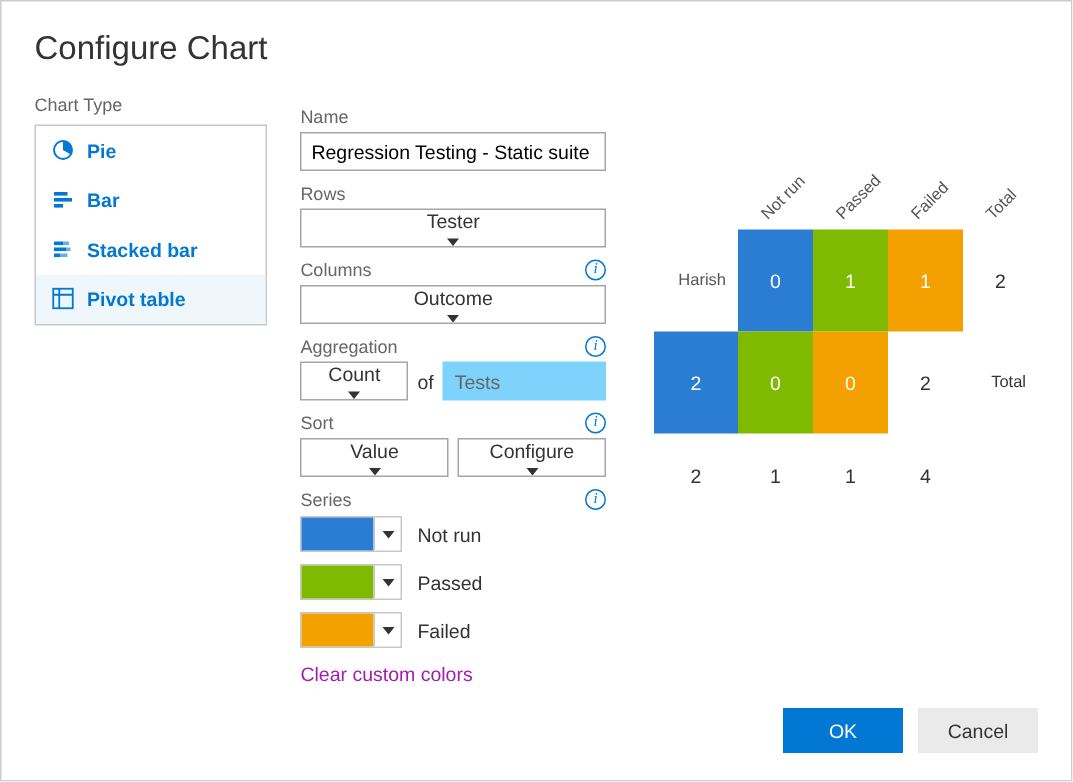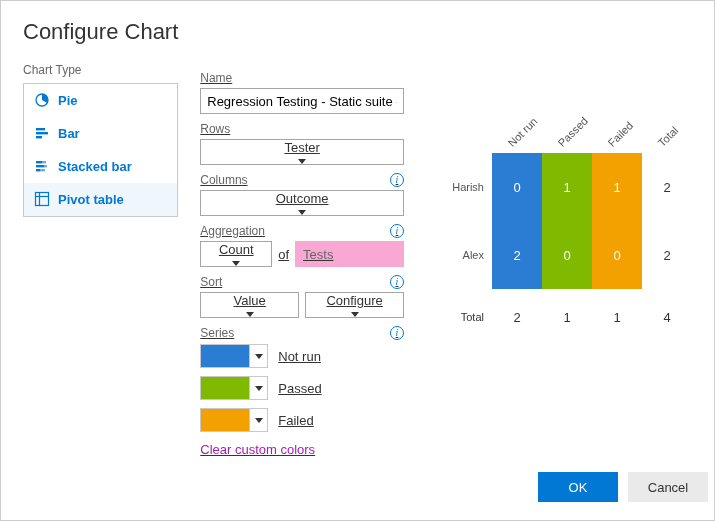--- a/index.html
+++ b/index.html
@@ -51,21 +51,21 @@
     background: #eff6fc;
   }
   .ct-icon {
     width: 16px; height: 16px;
     display: inline-flex;
     align-items: center; justify-content: center;
   }
   .ct-icon svg { width: 16px; height: 16px; }
 
   
-  .config-col { width: 210px; text-decoration: underline; }
+  .config-col { width: 210px; }
   .field-label {
     font-size: 12px;
     color: #666;
     margin-top: 8px;
     margin-bottom: 3px;
     display: flex;
     justify-content: space-between;
     align-items: center;
   }
   .info-icon {
@@ -100,21 +100,21 @@
     font-size: 13px;
     flex-direction: column;
   }
   .select.full { width: 100%; }
   .chev { width: 0; height: 0; border-left: 4px solid transparent; border-right: 4px solid transparent; border-top: 5px solid #333; }
   .row-inline { display: flex; align-items: center; gap: 6px; }
   .of-label { font-size: 13px; color: #333; }
   .readonly-box {
     flex: 1;
     height: 26px;
-    background: #f9a8d4;
+    background: #7dd3fc;
     display: flex;
     align-items: center;
     padding: 0 8px;
     color: #666;
     font-size: 13px;
   }
   .sort-row { display: flex; gap: 6px; }
   .sort-row .select { flex: 1; }
 
   .series-list { margin-top: 4px; }
@@ -182,21 +182,21 @@
     align-items: center;
     justify-content: center;
     font-size: 13px;
   }
   .pv-cell.data { color: #fff; }
   .pv-cell.total { color: #333; }
 
   
   .button-row {
     position: absolute;
-    right: 6px;
+    right: 22px;
     bottom: 18px;
     display: flex;
     gap: 10px;
   }
   .btn {
     min-width: 80px;
     height: 30px;
     border: none;
     font-size: 13px;
     font-family: inherit;
@@ -364,21 +364,20 @@
             <span>Failed</span>
           </div>
           <div class="pv-colhead">
             <span>Total</span>
           </div>
           <div class="pv-rowlabel">Harish</div>
           <div class="pv-cell data" style="background:#2b7cd3">0</div>
           <div class="pv-cell data" style="background:#7fba00">1</div>
           <div class="pv-cell data" style="background:#f2a100">1</div>
           <div class="pv-cell total">2</div>
-          <div class="pv-rowlabel">Alex</div>
           <div class="pv-cell data" style="background:#2b7cd3">2</div>
           <div class="pv-cell data" style="background:#7fba00">0</div>
           <div class="pv-cell data" style="background:#f2a100">0</div>
           <div class="pv-cell total">2</div>
           <div class="pv-rowlabel" style="color:#333">Total</div>
           <div class="pv-cell total" style="height:56px">2</div>
           <div class="pv-cell total" style="height:56px">1</div>
           <div class="pv-cell total" style="height:56px">1</div>
           <div class="pv-cell total" style="height:56px">4</div>
         </div>

